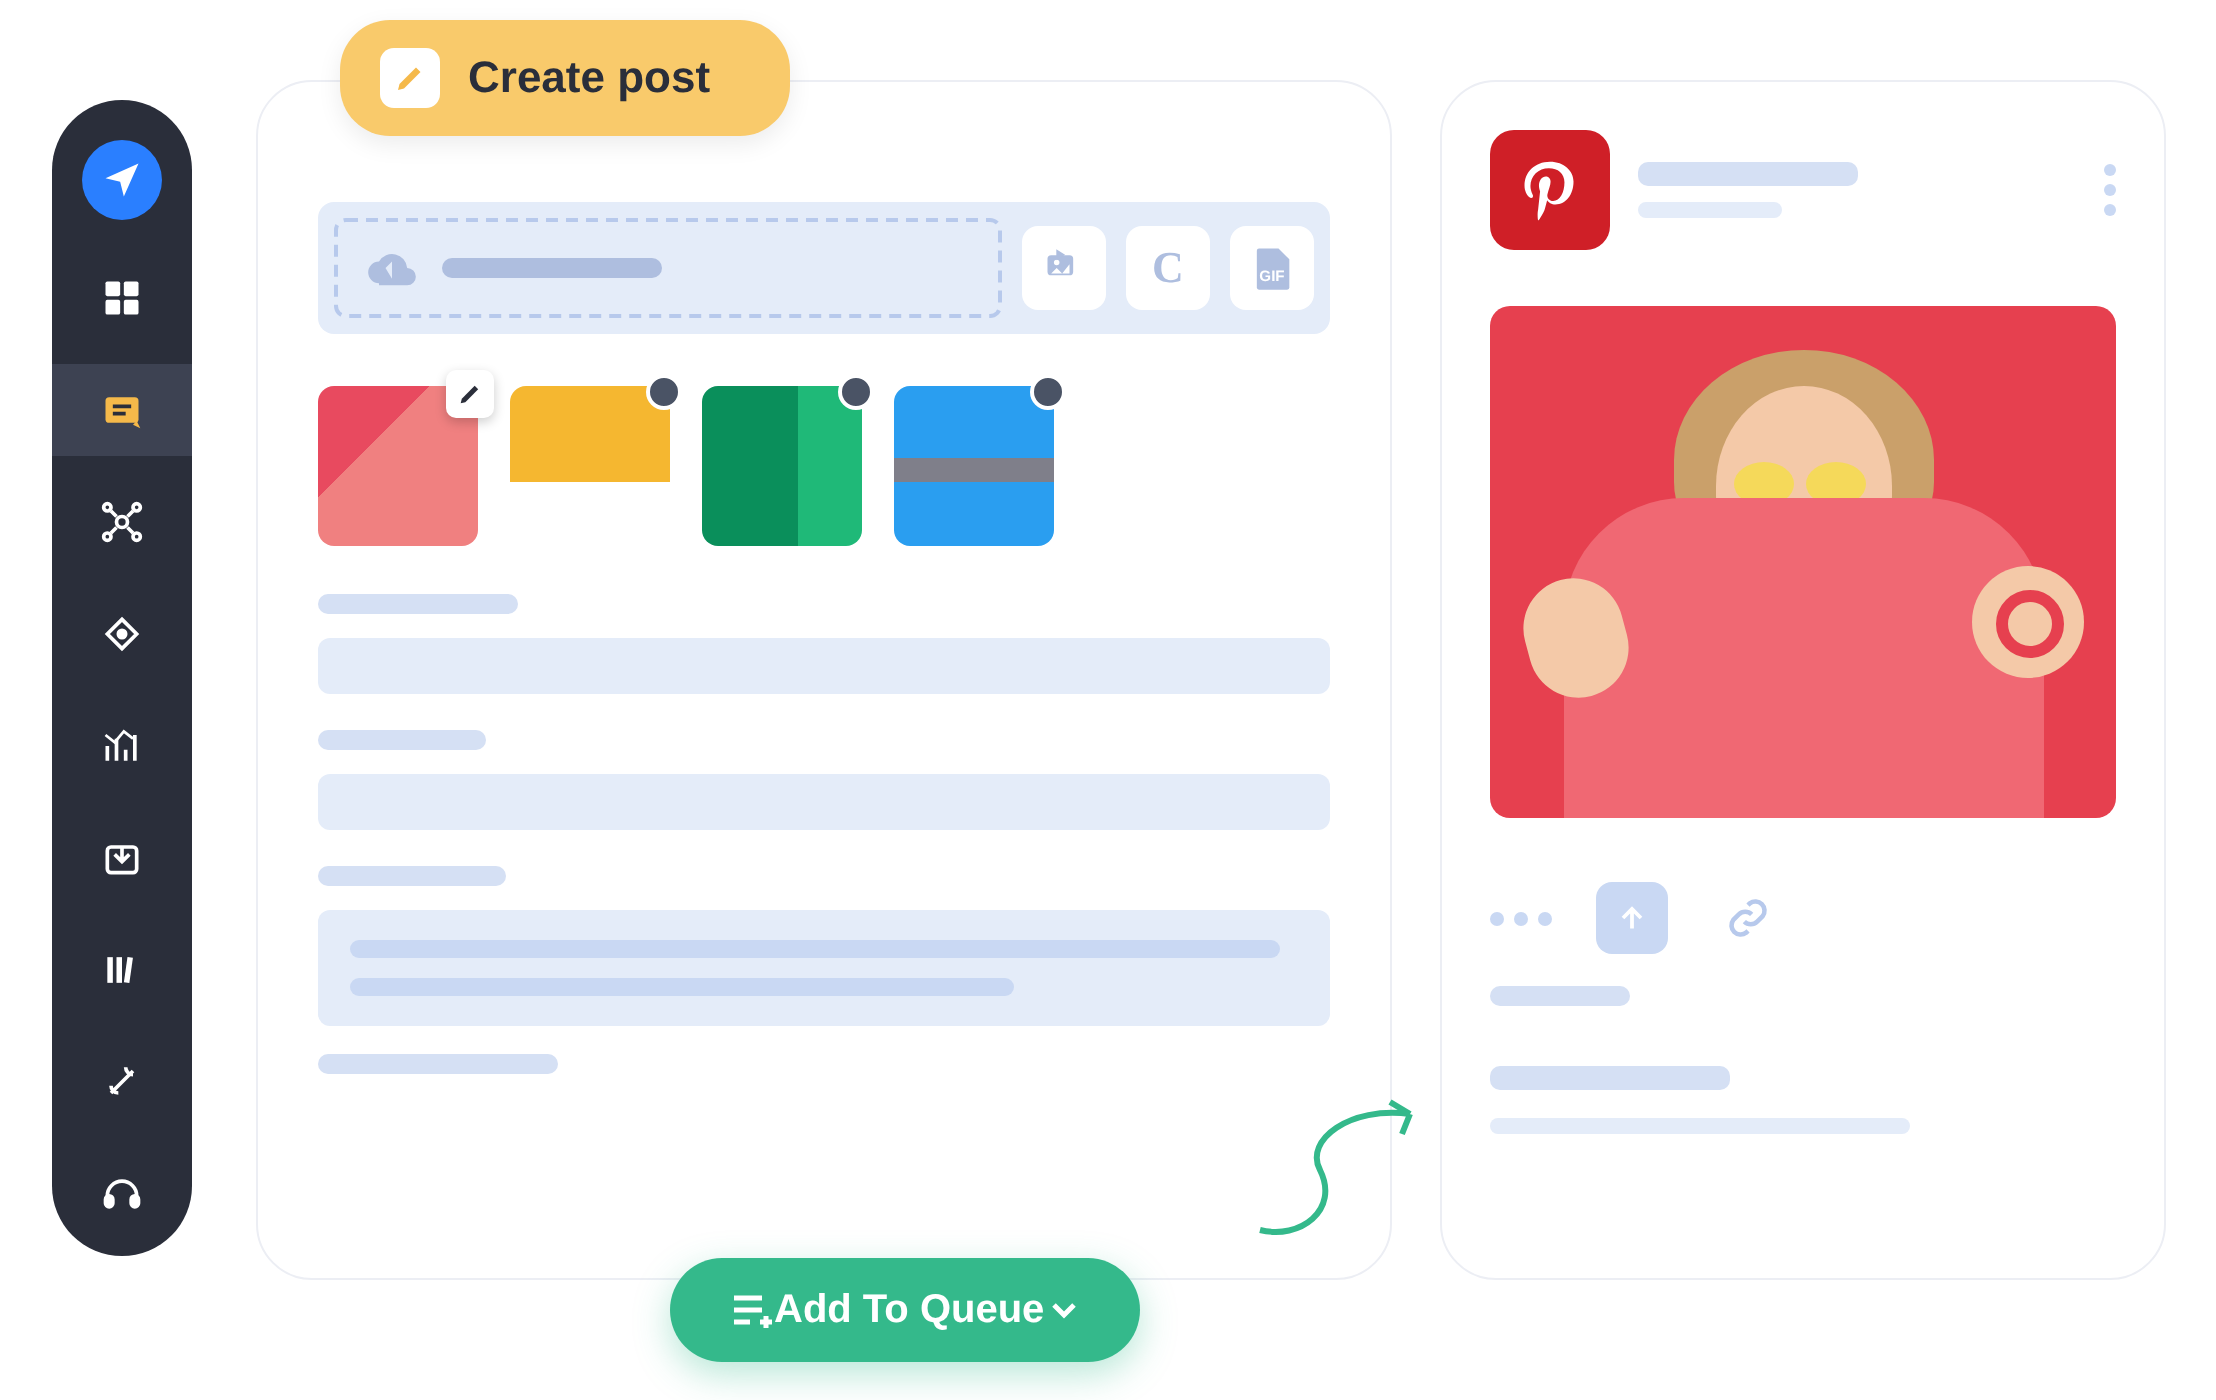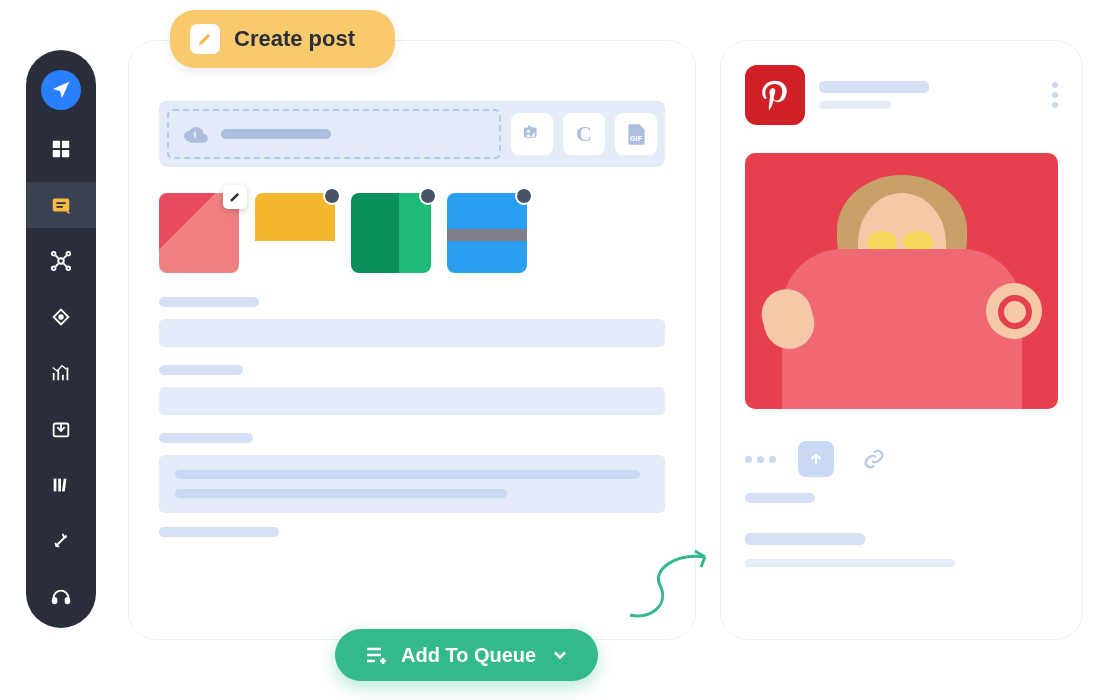--- a/index.html
+++ b/index.html
@@ -111,21 +111,21 @@
 
   
   .queue-btn {
     position: absolute;
     left: 335px;
     top: 629px;
     background: #34b98b;
     color: #fff;
     border-radius: 30px;
     padding: 14px 28px;
-    display:flex; align-items:center; gap:14px;
+    display:flex; align-items:center; 
     font-size: 20px; font-weight:600;
     z-index: 20;
     box-shadow: 0 6px 18px rgba(52,185,139,.35);
   }
 
   
   .preview {
     position: absolute;
     left: 720px;
     top: 40px;

